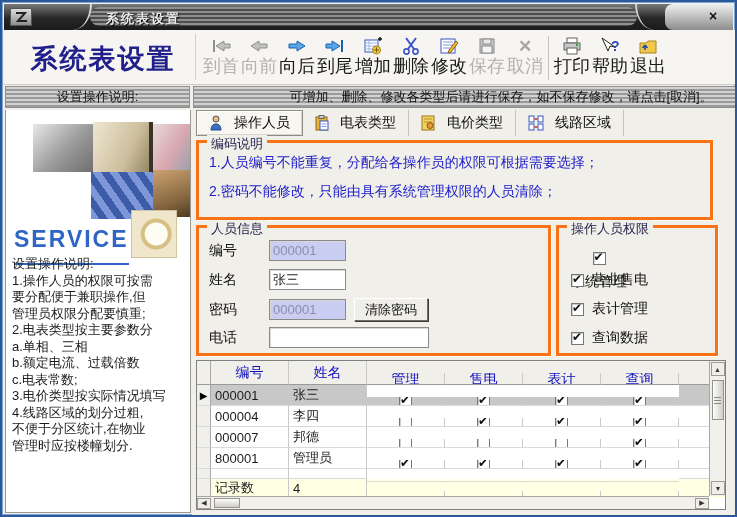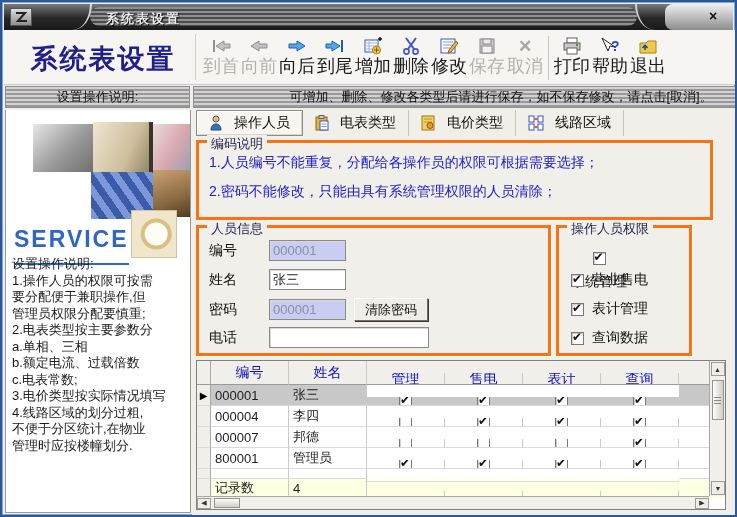--- a/index.html
+++ b/index.html
@@ -65,21 +65,21 @@
          border-right:1px solid #c6c3bb; cursor:pointer; }
   .tab.active { border:1px solid #8f8c84; background:#f8f6f1;
          box-shadow:inset 1px 1px 0 #ffffff, inset -1px -1px 0 #d8d5cd; }
 
   .gbox { position:absolute; border:3px solid #f97316; box-shadow:1px 1px 0 #fdfdfa; }
   .gbox-label { position:absolute; top:-8px; left:8px; background:#f1efe9; padding:0 4px;
          font-size:13px; color:#23234e; }
   .gbox.notes { left:4px; top:32px; width:517px; height:80px; }
   .note-line { font-size:14px; color:#2121cc; margin:11px 0 0 10px; }
   .gbox.person { left:4px; top:117px; width:355px; height:131px; }
-  .gbox.perms { left:364px; top:117px; width:136px; height:131px; }
+  .gbox.perms { left:364px; top:117px; width:162px; height:131px; }
 
   .frow { position:absolute; left:10px; display:flex; align-items:center; }
   .flabel { width:60px; font-size:14px; color:#111; }
   .tfield { height:21px; border:1px solid #8a8a8a; box-shadow:inset 1px 1px 0 #d9d9d9;
             background:#fff; font-size:13px; padding:0 3px; color:#222; }
   .tfield.ro { background:#c9cdf2; color:#8a8fa8; }
   .pushbtn { margin-left:8px; height:23px; padding:0 10px; font-size:13px; color:#111;
             background:#f0eee8; border:1px solid; border-color:#fff #6f6d66 #6f6d66 #fff;
             box-shadow:1px 1px 0 #3c3b36; cursor:pointer; }
 

